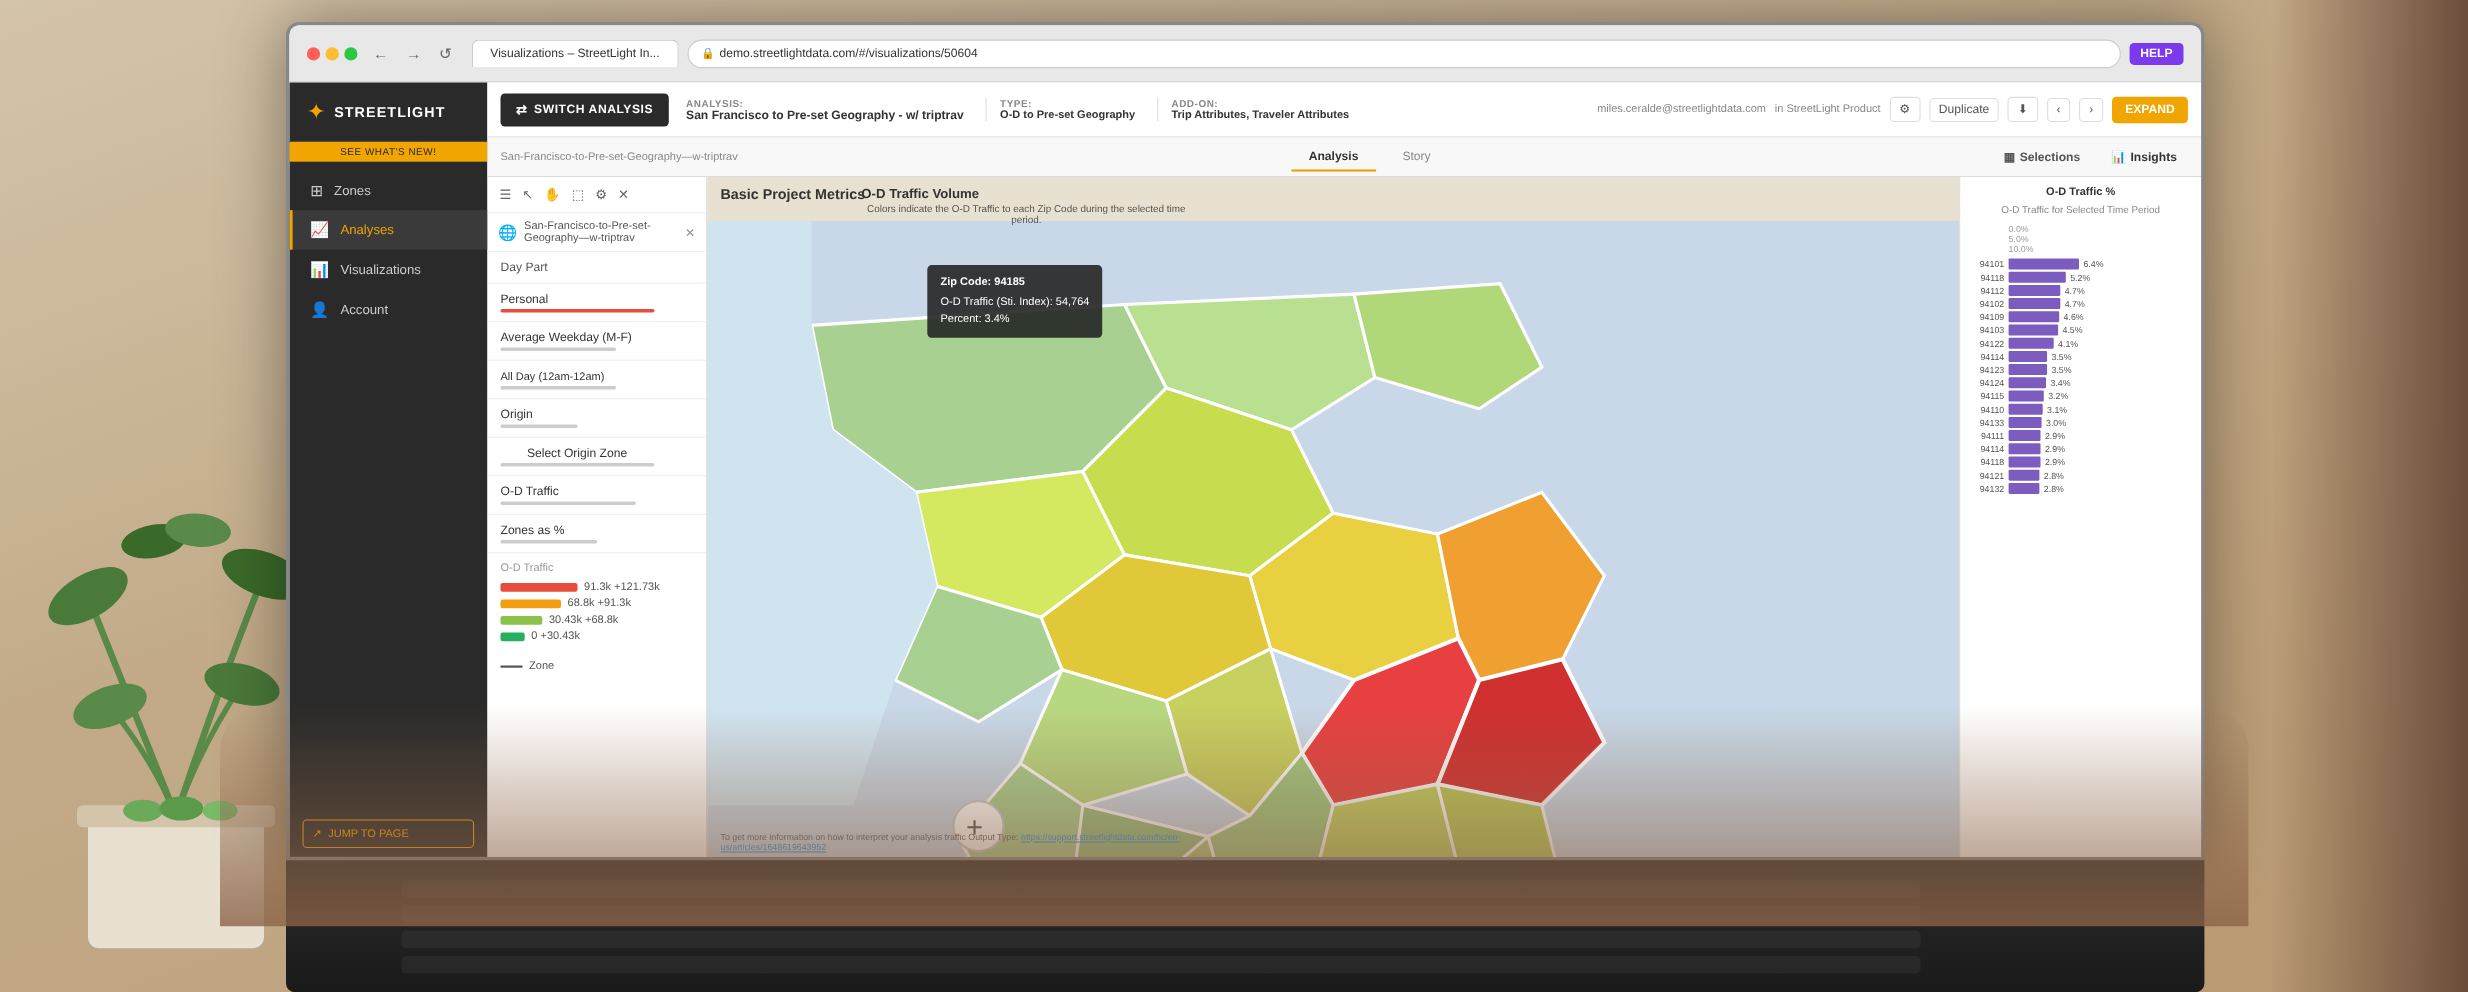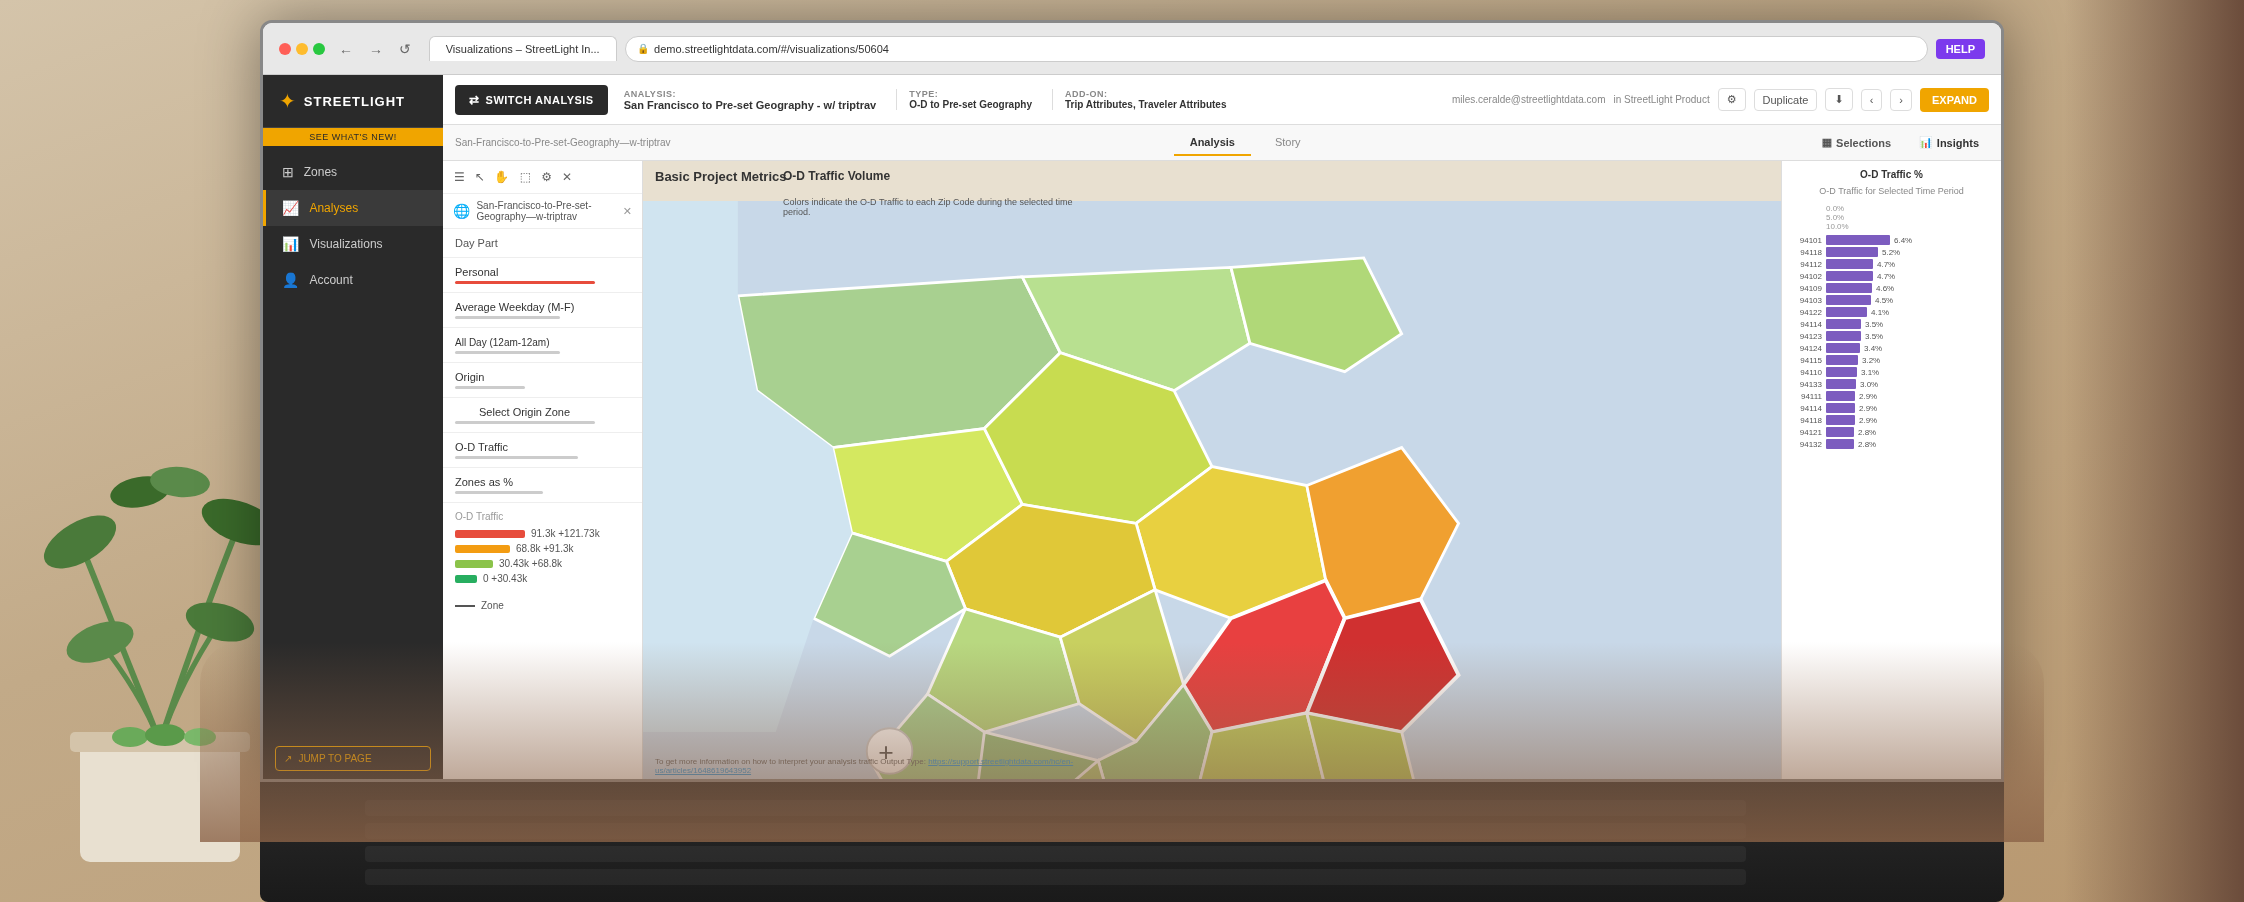--- a/index.html
+++ b/index.html
@@ -765,21 +765,21 @@
               <span>Zone</span>
             </div>
           </div>
 
           <div class="map-area">
             <div style="position:absolute;top:8px;left:12px;z-index:10;">
               <div style="font-size:13px;font-weight:bold;color:#333;">Basic Project Metrics</div>
             </div>
             <div style="position:absolute;top:8px;left:140px;z-index:10;max-width:300px;">
               <div style="font-size:12px;font-weight:bold;color:#333;">O-D Traffic Volume</div>
-              <div style="font-size:9px;color:#555;margin-top:14px;">Colors indicate the O-D Traffic to each Zip Code during the selected time period.</div>
+              <div style="font-size:9px;color:#555;margin-top:2px;text-align:center;">Colors indicate the O-D Traffic to each Zip Code during the selected time period.</div>
             </div>
 
             <svg class="map-svg" viewBox="0 0 600 400" xmlns="http://www.w3.org/2000/svg">
 
               <rect width="600" height="400" fill="#c8d8e8"></rect>
 
               <path d="M50,50 L200,40 L220,80 L180,120 L100,130 L60,100 Z" fill="#a8d090" stroke="#fff" stroke-width="1.5"></path>
               <path d="M200,40 L310,35 L320,75 L280,100 L220,80 Z" fill="#b8e090" stroke="#fff" stroke-width="1.5"></path>
 
               <path d="M100,130 L180,120 L200,160 L160,190 L110,175 Z" fill="#d4e860" stroke="#fff" stroke-width="1.5"></path>
@@ -813,20 +813,34 @@
               <circle cx="340" cy="380" r="12" fill="white" stroke="#ccc" stroke-width="1"></circle>
               <text x="334" y="385" font-size="14" fill="#555">−</text>
 
               <line x1="30" y1="390" x2="90" y2="390" stroke="#555" stroke-width="2"></line>
               <line x1="30" y1="385" x2="30" y2="395" stroke="#555" stroke-width="2"></line>
               <line x1="90" y1="385" x2="90" y2="395" stroke="#555" stroke-width="2"></line>
 
               <text x="350" y="398" font-size="7" fill="#888">© Qlik · OpenStreetMap contributors</text>
             </svg>
 
+            <div class="tooltip-box">
+              <div class="tooltip-title">
+                <span>Zip Code:</span>
+                <span>94185</span>
+              </div>
+              <div>
+                <span>O-D Traffic (Sti. Index):</span>
+                <span>54,764</span>
+              </div>
+              <div>
+                <span>Percent:</span>
+                <span>3.4%</span>
+              </div>
+            </div>
 
             <div style="position:absolute;bottom:4px;left:12px;font-size:8px;color:#666;max-width:420px;">
               To get more information on how to interpret your analysis traffic Output Type:
               <span class="map-link">https://support.streetlightdata.com/hc/en-us/articles/1648619643952</span>
             </div>
           </div>
 
           <div class="chart-panel">
             <div class="chart-title">O-D Traffic %</div>
             <div class="chart-subtitle">O-D Traffic for Selected Time Period</div>

